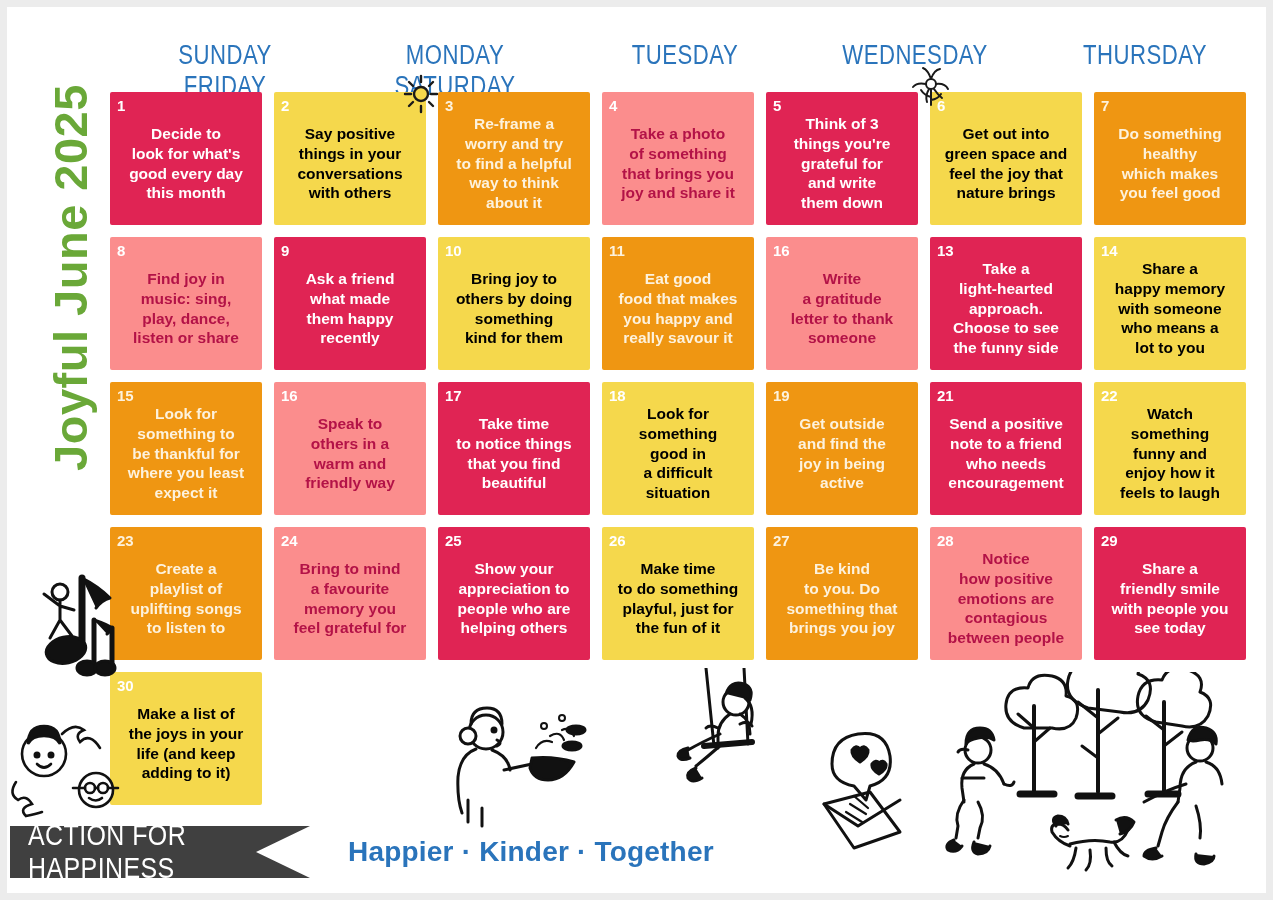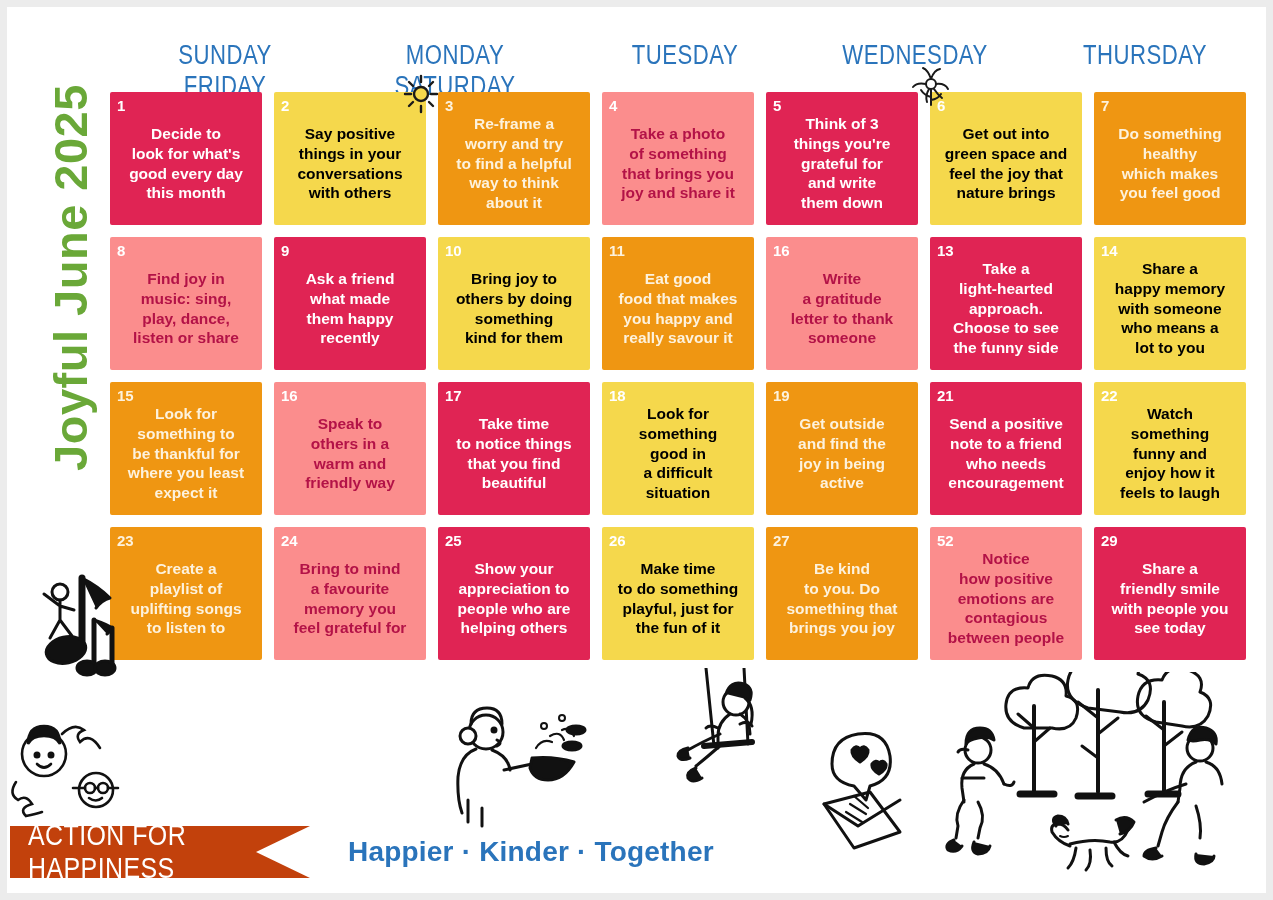--- a/index.html
+++ b/index.html
@@ -127,21 +127,21 @@
     bottom: 22px;
     width: 1253px;
     height: 52px;
   }
   #brand-banner {
     position: absolute;
     left: 0;
     top: 0;
     width: 300px;
     height: 52px;
-    background: #c2410c;
+    background: #404040;
     color: #ffffff;
     display: flex;
     align-items: center;
     padding-left: 18px;
     box-sizing: border-box;
     font-size: 29px;
     letter-spacing: 0.5px;
     font-family: "Liberation Sans Narrow", "Liberation Sans", sans-serif;
     clip-path: polygon(0 0, 100% 0, 82% 50%, 100% 100%, 0 100%);
   }
@@ -371,33 +371,40 @@
 the fun of it</div>
       </div>
       <div class="cell c-orange">
         <div class="daynum">27</div>
         <div class="daytext">Be kind
 to you. Do
 something that
 brings you joy</div>
       </div>
       <div class="cell c-salmon">
-        <div class="daynum">52</div>
+        <div class="daynum">28</div>
         <div class="daytext">Notice
 how positive
 emotions are
 contagious
 between people</div>
       </div>
       <div class="cell c-crimson">
         <div class="daynum">29</div>
         <div class="daytext">Share a
 friendly smile
 with people you
 see today</div>
+      </div>
+      <div class="cell c-yellow">
+        <div class="daynum">30</div>
+        <div class="daytext">Make a list of
+the joys in your
+life (and keep
+adding to it)</div>
       </div>
       <div class="cell empty"></div>
       <div class="cell empty"></div>
       <div class="cell empty"></div>
       <div class="cell empty"></div>
       <div class="cell empty"></div>
     </div>
 
   <div class="doodle" id="doodle-sun">
     <svg width="46" height="46" viewBox="0 0 46 46">

